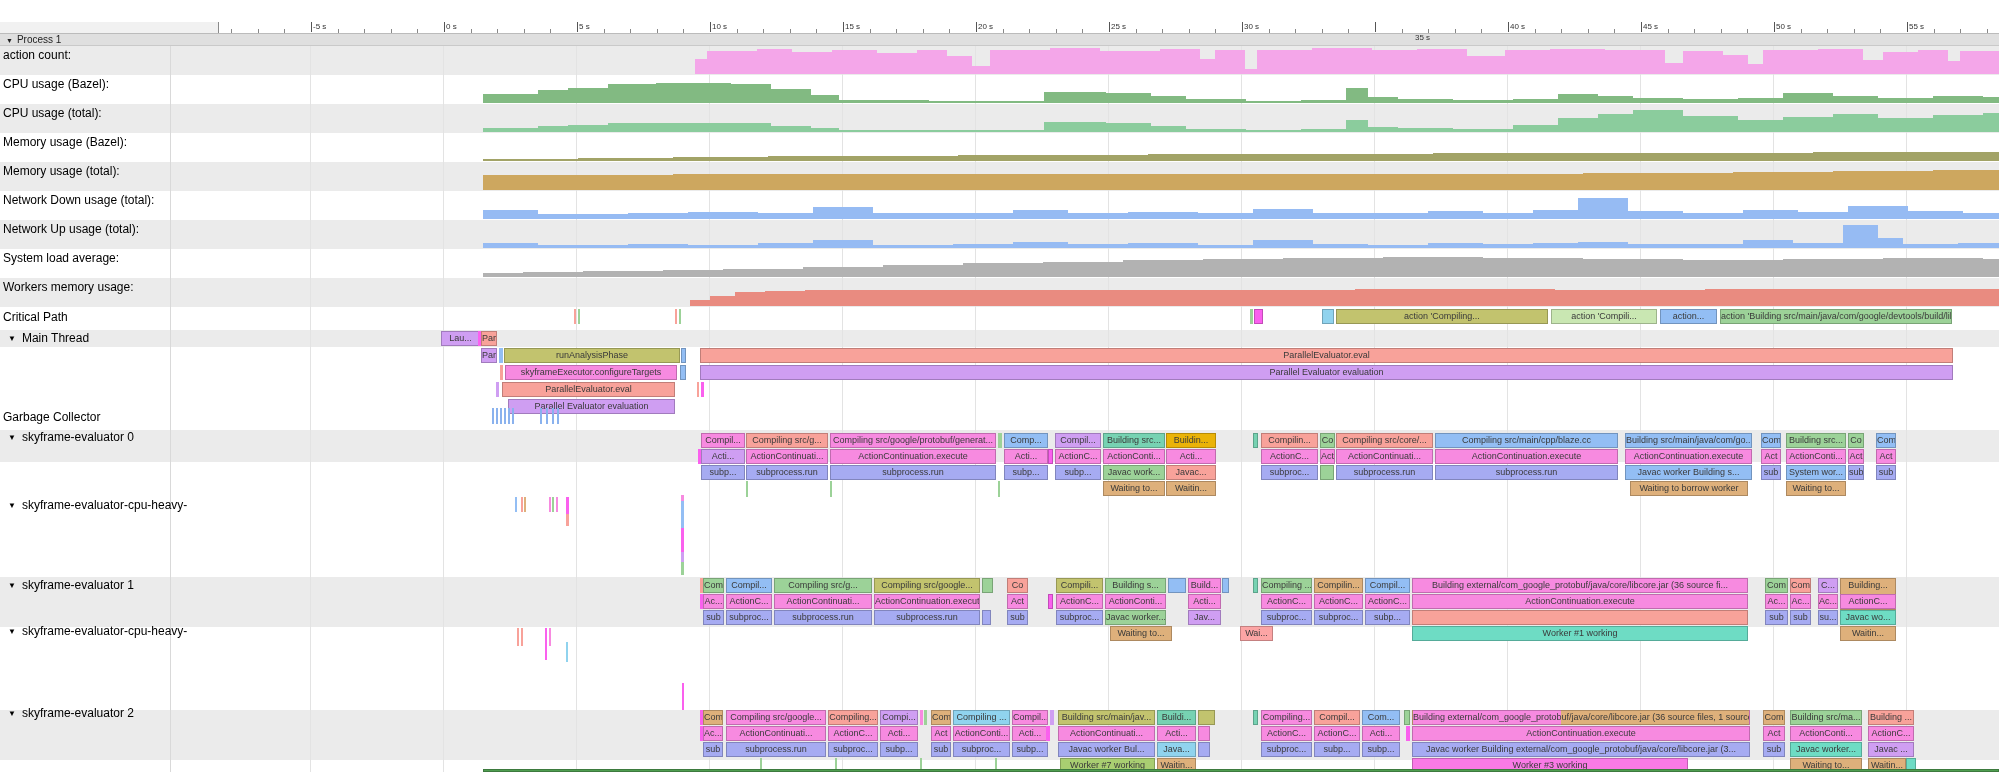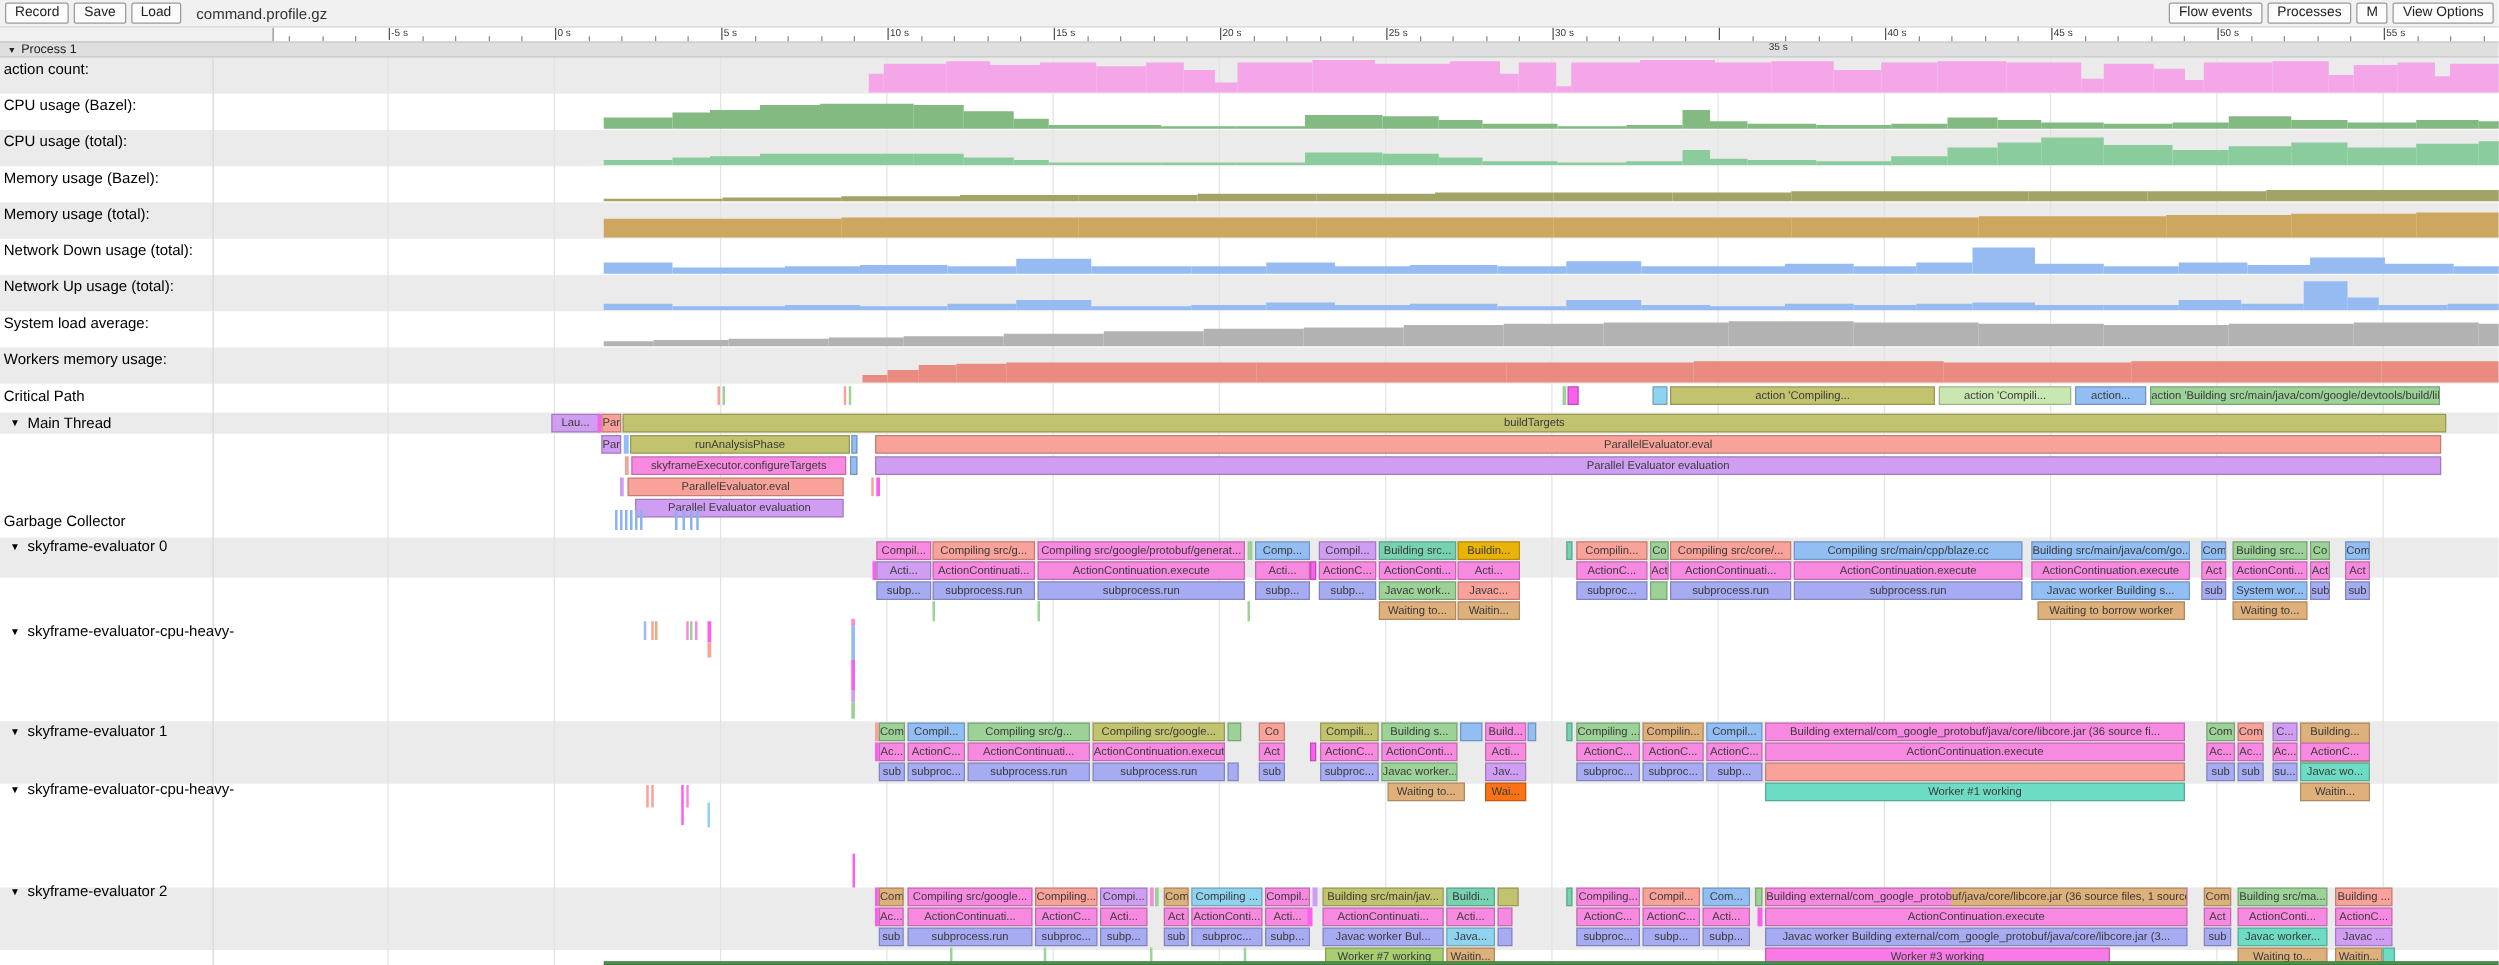--- a/index.html
+++ b/index.html
@@ -26,31 +26,20 @@
   .rowlabel{position:absolute;left:3px;font-size:12px;color:#000;white-space:nowrap;z-index:4;cursor:default;}
   .rowlabel .arrow{font-size:8px;margin:0 6px 0 5px;vertical-align:1px;}
   .csample{position:absolute;z-index:2;}
   .tbar{position:absolute;height:15px;box-sizing:border-box;border:1px solid rgba(0,0,0,0.22);font-size:9px;line-height:13px;color:#3a3a3a;text-align:center;overflow:hidden;white-space:nowrap;z-index:3;cursor:default;}
   .bar-pinktan{background:linear-gradient(to right,#f78ae0 0,#f78ae0 44%,#deb07b 44%,#deb07b 100%);}
 </style>
 </head>
 <body>
 
 <div id="app">
-  <div id="toolbar">
-    <button class="btn">Record</button>
-    <button class="btn">Save</button>
-    <button class="btn">Load</button>
-    <span id="filename">command.profile.gz</span>
-    <span id="tb-spacer"></span>
-    <button class="btn">Flow events</button>
-    <button class="btn">Processes</button>
-    <button class="btn">M</button>
-    <button class="btn">View Options</button>
-  </div>
 
   <div id="ruler">
     <div id="ruler-white">
         <div class="tickMinor" style="left: 12px;"></div>
         <div class="tickMinor" style="left: 39px;"></div>
         <div class="tickMinor" style="left: 65px;"></div>
         <div class="tickMinor" style="left: 119px;"></div>
         <div class="tickMinor" style="left: 145px;"></div>
         <div class="tickMinor" style="left: 172px;"></div>
         <div class="tickMinor" style="left: 198px;"></div>
@@ -390,21 +379,20 @@
       <div class="tbar" style="left: 1250px; top: 309px; width: 3px; height: 15px; line-height: 13px; background: rgb(156, 210, 152); border: none;"></div>
       <div class="tbar" style="left: 1254px; top: 309px; width: 9px; height: 15px; line-height: 13px; background: rgb(250, 96, 238);"></div>
       <div class="tbar" style="left: 1322px; top: 309px; width: 12px; height: 15px; line-height: 13px; background: rgb(144, 211, 238);"></div>
       <div class="tbar" style="left: 1336px; top: 309px; width: 212px; height: 15px; line-height: 13px; background: rgb(194, 195, 110);">action 'Compiling...</div>
       <div class="tbar" style="left: 1551px; top: 309px; width: 106px; height: 15px; line-height: 13px; background: rgb(201, 231, 178);">action 'Compili...</div>
       <div class="tbar" style="left: 1660px; top: 309px; width: 57px; height: 15px; line-height: 13px; background: rgb(147, 190, 244);">action...</div>
       <div class="tbar" style="left: 1720px; top: 309px; width: 232px; height: 15px; line-height: 13px; background: rgb(156, 210, 152);">action 'Building src/main/java/com/google/devtools/build/lib/buildeventst...</div>
       <div class="tbar" style="left: 441px; top: 331px; width: 39px; height: 15px; line-height: 13px; background: rgb(207, 158, 242);">Lau...</div>
       <div class="tbar" style="left: 478px; top: 331px; width: 3px; height: 15px; line-height: 13px; background: rgb(250, 96, 238); border: none;"></div>
       <div class="tbar" style="left: 481px; top: 331px; width: 16px; height: 15px; line-height: 13px; background: rgb(248, 162, 154);">Par</div>
-      <div class="tbar" style="left: 498px; top: 331px; width: 1459px; height: 15px; line-height: 13px; background: rgb(194, 195, 110);">buildTargets</div>
       <div class="tbar" style="left: 481px; top: 348px; width: 16px; height: 15px; line-height: 13px; background: rgb(207, 158, 242);">Par</div>
       <div class="tbar" style="left: 499px; top: 348px; width: 4px; height: 15px; line-height: 13px; background: rgb(147, 190, 244); border: none;"></div>
       <div class="tbar" style="left: 504px; top: 348px; width: 176px; height: 15px; line-height: 13px; background: rgb(194, 195, 110);">runAnalysisPhase</div>
       <div class="tbar" style="left: 681px; top: 348px; width: 5px; height: 15px; line-height: 13px; background: rgb(147, 190, 244);"></div>
       <div class="tbar" style="left: 700px; top: 348px; width: 1253px; height: 15px; line-height: 13px; background: rgb(248, 162, 154);">ParallelEvaluator.eval</div>
       <div class="tbar" style="left: 500px; top: 365px; width: 3px; height: 15px; line-height: 13px; background: rgb(248, 162, 154); border: none;"></div>
       <div class="tbar" style="left: 505px; top: 365px; width: 172px; height: 15px; line-height: 13px; background: rgb(247, 138, 224);">skyframeExecutor.configureTargets</div>
       <div class="tbar" style="left: 680px; top: 365px; width: 6px; height: 15px; line-height: 13px; background: rgb(147, 190, 244);"></div>
       <div class="tbar" style="left: 700px; top: 365px; width: 1253px; height: 15px; line-height: 13px; background: rgb(207, 158, 242);">Parallel Evaluator evaluation</div>
       <div class="tbar" style="left: 496px; top: 382px; width: 3px; height: 15px; line-height: 13px; background: rgb(207, 158, 242); border: none;"></div>
@@ -544,21 +532,21 @@
       <div class="tbar" style="left: 1188px; top: 610px; width: 33px; height: 15px; line-height: 13px; background: rgb(207, 158, 242);">Jav...</div>
       <div class="tbar" style="left: 1261px; top: 610px; width: 51px; height: 15px; line-height: 13px; background: rgb(166, 171, 242);">subproc...</div>
       <div class="tbar" style="left: 1314px; top: 610px; width: 49px; height: 15px; line-height: 13px; background: rgb(166, 171, 242);">subproc...</div>
       <div class="tbar" style="left: 1365px; top: 610px; width: 45px; height: 15px; line-height: 13px; background: rgb(166, 171, 242);">subp...</div>
       <div class="tbar" style="left: 1412px; top: 610px; width: 336px; height: 15px; line-height: 13px; background: rgb(248, 162, 154);"></div>
       <div class="tbar" style="left: 1765px; top: 610px; width: 23px; height: 15px; line-height: 13px; background: rgb(166, 171, 242);">sub</div>
       <div class="tbar" style="left: 1790px; top: 610px; width: 21px; height: 15px; line-height: 13px; background: rgb(166, 171, 242);">sub</div>
       <div class="tbar" style="left: 1818px; top: 610px; width: 20px; height: 15px; line-height: 13px; background: rgb(166, 171, 242);">su...</div>
       <div class="tbar" style="left: 1840px; top: 610px; width: 56px; height: 15px; line-height: 13px; background: rgb(110, 220, 196);">Javac wo...</div>
       <div class="tbar" style="left: 1110px; top: 626px; width: 62px; height: 15px; line-height: 13px; background: rgb(222, 176, 123);">Waiting to...</div>
-      <div class="tbar" style="left: 1188px; top: 626px; width: 33px; height: 15px; line-height: 13px; background: #f97316;">Wai...</div>
+      <div class="tbar" style="left: 1240px; top: 626px; width: 33px; height: 15px; line-height: 13px; background: #fca5a5;">Wai...</div>
       <div class="tbar" style="left: 1412px; top: 626px; width: 336px; height: 15px; line-height: 13px; background: rgb(110, 220, 196);">Worker #1 working</div>
       <div class="tbar" style="left: 1840px; top: 626px; width: 56px; height: 15px; line-height: 13px; background: rgb(222, 176, 123);">Waitin...</div>
       <div class="tbar" style="left: 517px; top: 628px; width: 2px; height: 18px; line-height: 16px; background: rgb(248, 162, 154); border: none;"></div>
       <div class="tbar" style="left: 521px; top: 628px; width: 2px; height: 18px; line-height: 16px; background: rgb(248, 162, 154); border: none;"></div>
       <div class="tbar" style="left: 545px; top: 628px; width: 2px; height: 32px; line-height: 30px; background: rgb(250, 96, 238); border: none;"></div>
       <div class="tbar" style="left: 549px; top: 628px; width: 2px; height: 18px; line-height: 16px; background: rgb(247, 138, 224); border: none;"></div>
       <div class="tbar" style="left: 566px; top: 642px; width: 2px; height: 20px; line-height: 18px; background: rgb(144, 211, 238); border: none;"></div>
       <div class="tbar" style="left: 682px; top: 683px; width: 2px; height: 27px; line-height: 25px; background: rgb(250, 96, 238); border: none;"></div>
       <div class="tbar" style="left: 700px; top: 710px; width: 3px; height: 15px; line-height: 13px; background: rgb(250, 96, 238); border: none;"></div>
       <div class="tbar" style="left: 703px; top: 710px; width: 20px; height: 15px; line-height: 13px; background: rgb(222, 176, 123);">Com</div>

